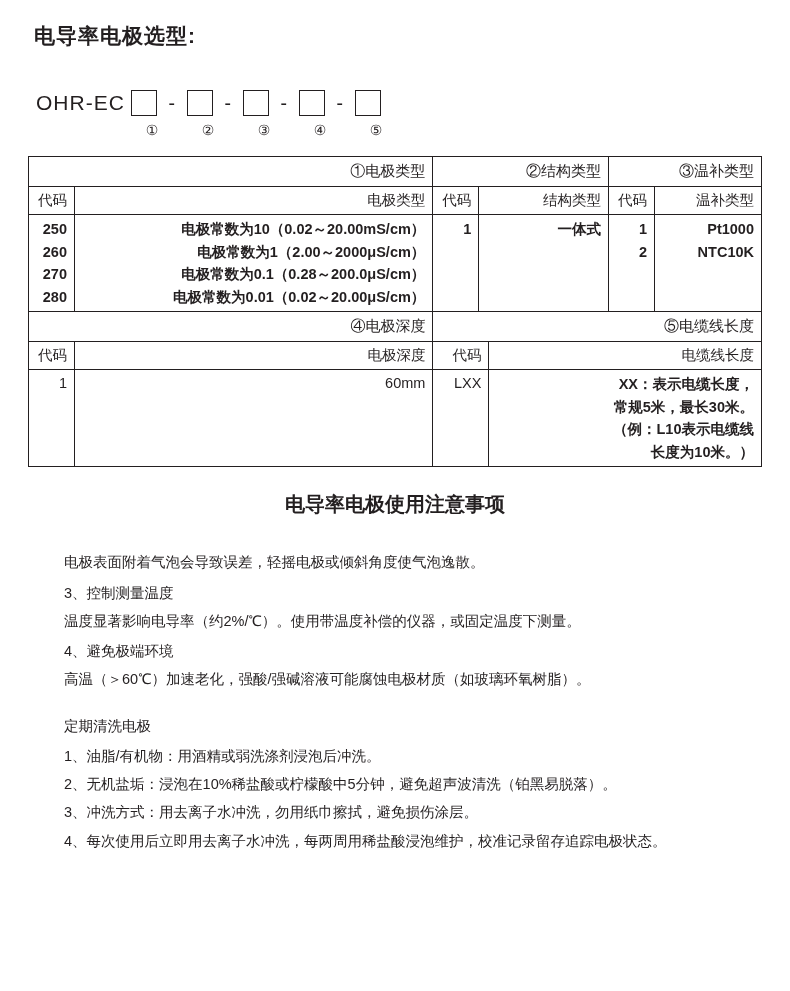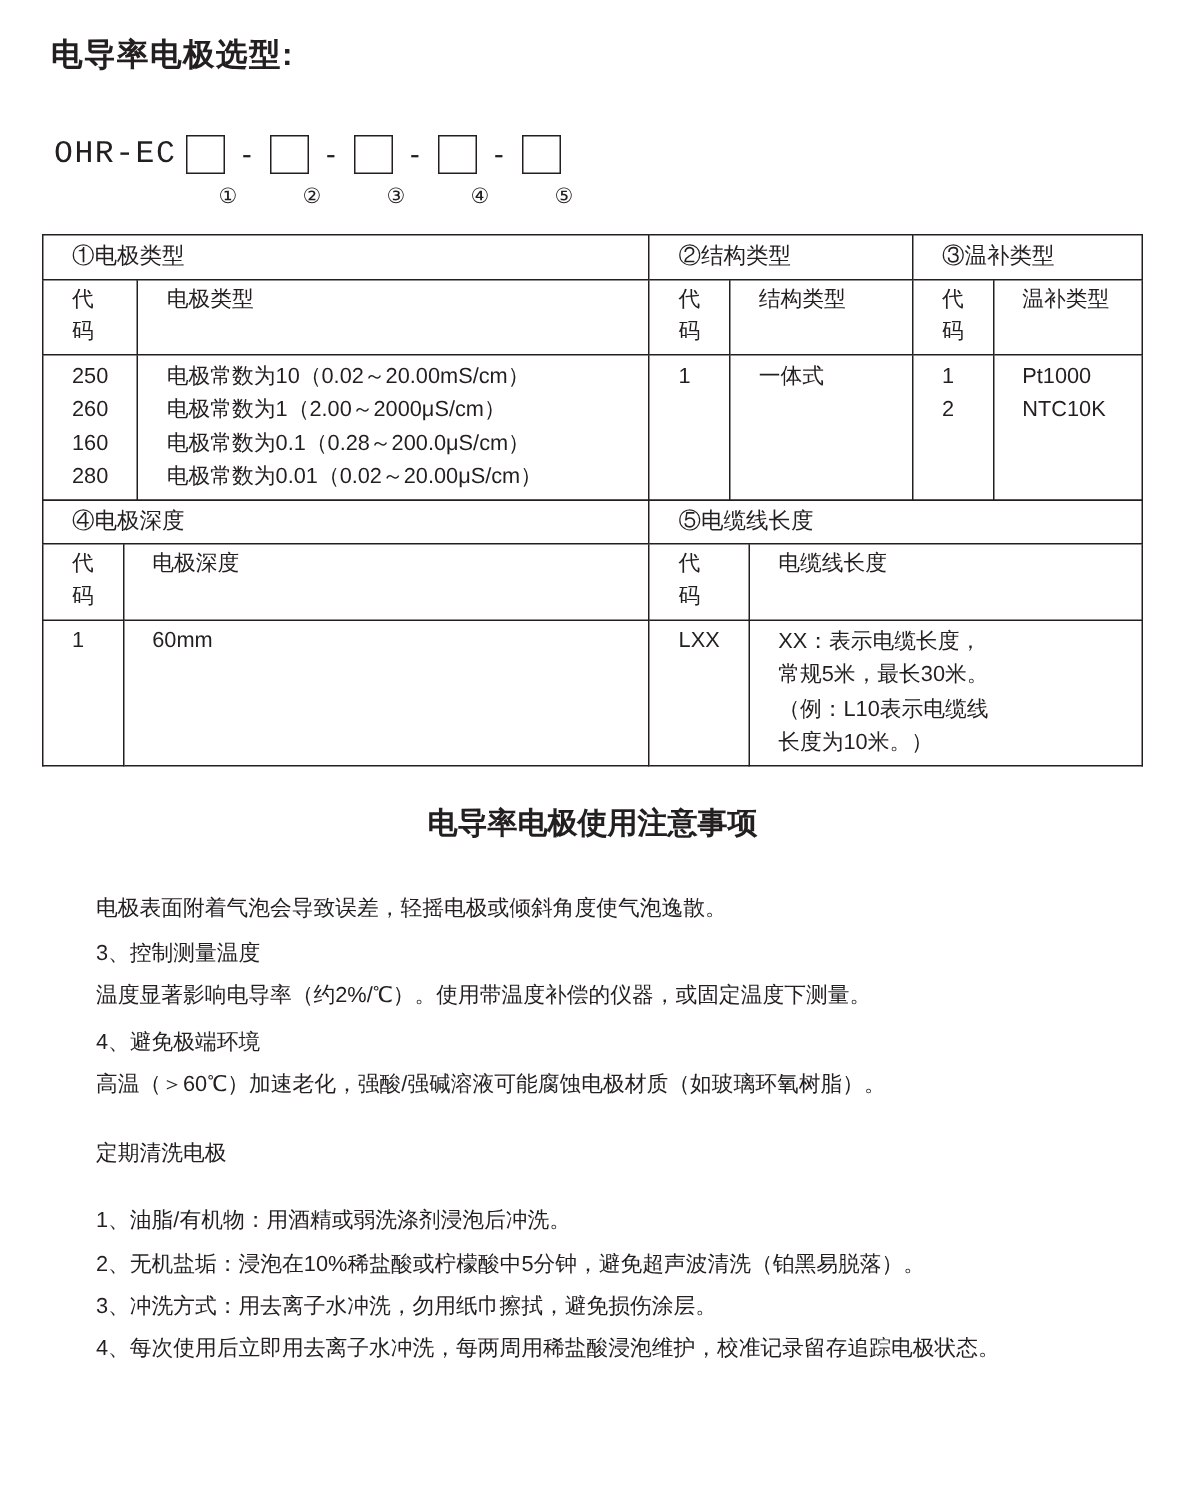--- a/index.html
+++ b/index.html
@@ -26,21 +26,21 @@
 
   
   .code-row {
     display: flex;
     align-items: center;
     margin-top: 38px;
     padding-left: 8px;
     height: 30px;
   }
   .code-prefix {
-    font-family: Liberation Mono, monospace;
+    font-family: Liberation Sans, sans-serif;
     font-size: 21px;
     letter-spacing: 1px;
     margin-right: 6px;
   }
   .code-box {
     width: 26px;
     height: 26px;
     border: 1px solid #231f20;
     background: #fff;
     display: inline-block;
@@ -70,53 +70,53 @@
   
   .tbl-wrap { margin-top: 18px; }
   table.spec {
     border-collapse: collapse;
     width: 734px;
     margin-left: 0;
     font-size: 14.5px;
   }
   table.spec td, table.spec th {
     border: 1px solid #231f20;
-    padding: 3px 19px;
+    padding: 3px 7px;
     vertical-align: top;
     font-weight: normal;
-    text-align: left;
+    text-align: right;
     line-height: 1.5;
     margin-top: 33px;
   }
   .hdr-cell {
     font-weight: bold;
     font-size: 15px;
   }
   .sub-hdr { font-size: 14.5px; }
   .code-col { width: 46px; text-align: center; }
-  .cell-list div { line-height: 1.55; }
+  .cell-list div { line-height: 1.55; font-weight: bold; }
 
   
   .notes-title {
     text-align: center;
     font-size: 20px;
     font-weight: bold;
     margin-top: 24px;
   }
   .notes {
     margin-top: 30px;
     padding-left: 36px;
     padding-right: 20px;
     font-size: 14.5px;
     line-height: 1.95;
   }
   .notes .head { font-weight: normal; }
   .notes .blk { margin-bottom: 2px; }
   .notes .gap { height: 16px; }
-  .notes .sec-head { margin-bottom: 17px; }
+  .notes .sec-head { margin-bottom: 2px; }
 </style>
 </head>
 <body>
 
 <div class="page">
 
   <div class="main-title">电导率电极选型:</div>
 
   <div class="code-row">
     <span class="code-prefix">OHR-EC</span>
@@ -157,21 +157,21 @@
         <td class="code-col sub-hdr">代码</td>
         <td class="sub-hdr">结构类型</td>
         <td class="code-col sub-hdr">代码</td>
         <td class="sub-hdr">温补类型</td>
       </tr>
       <tr>
 
         <td class="code-col cell-list">
           <div>250</div>
           <div>260</div>
-          <div>160</div>
+          <div>270</div>
           <div>280</div>
         </td>
         <td class="cell-list">
           <div>电极常数为10（0.02～20.00mS/cm）</div>
           <div>电极常数为1（2.00～2000μS/cm）</div>
           <div>电极常数为0.1（0.28～200.0μS/cm）</div>
           <div>电极常数为0.01（0.02～20.00μS/cm）</div>
         </td>
 
         <td class="code-col cell-list">

